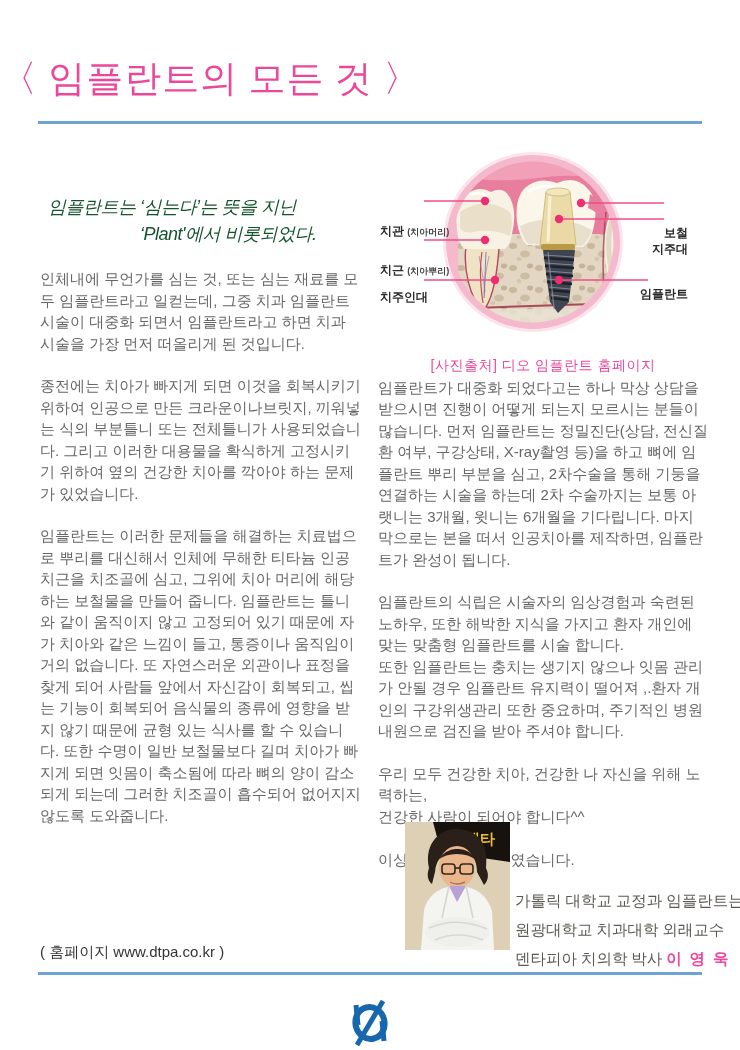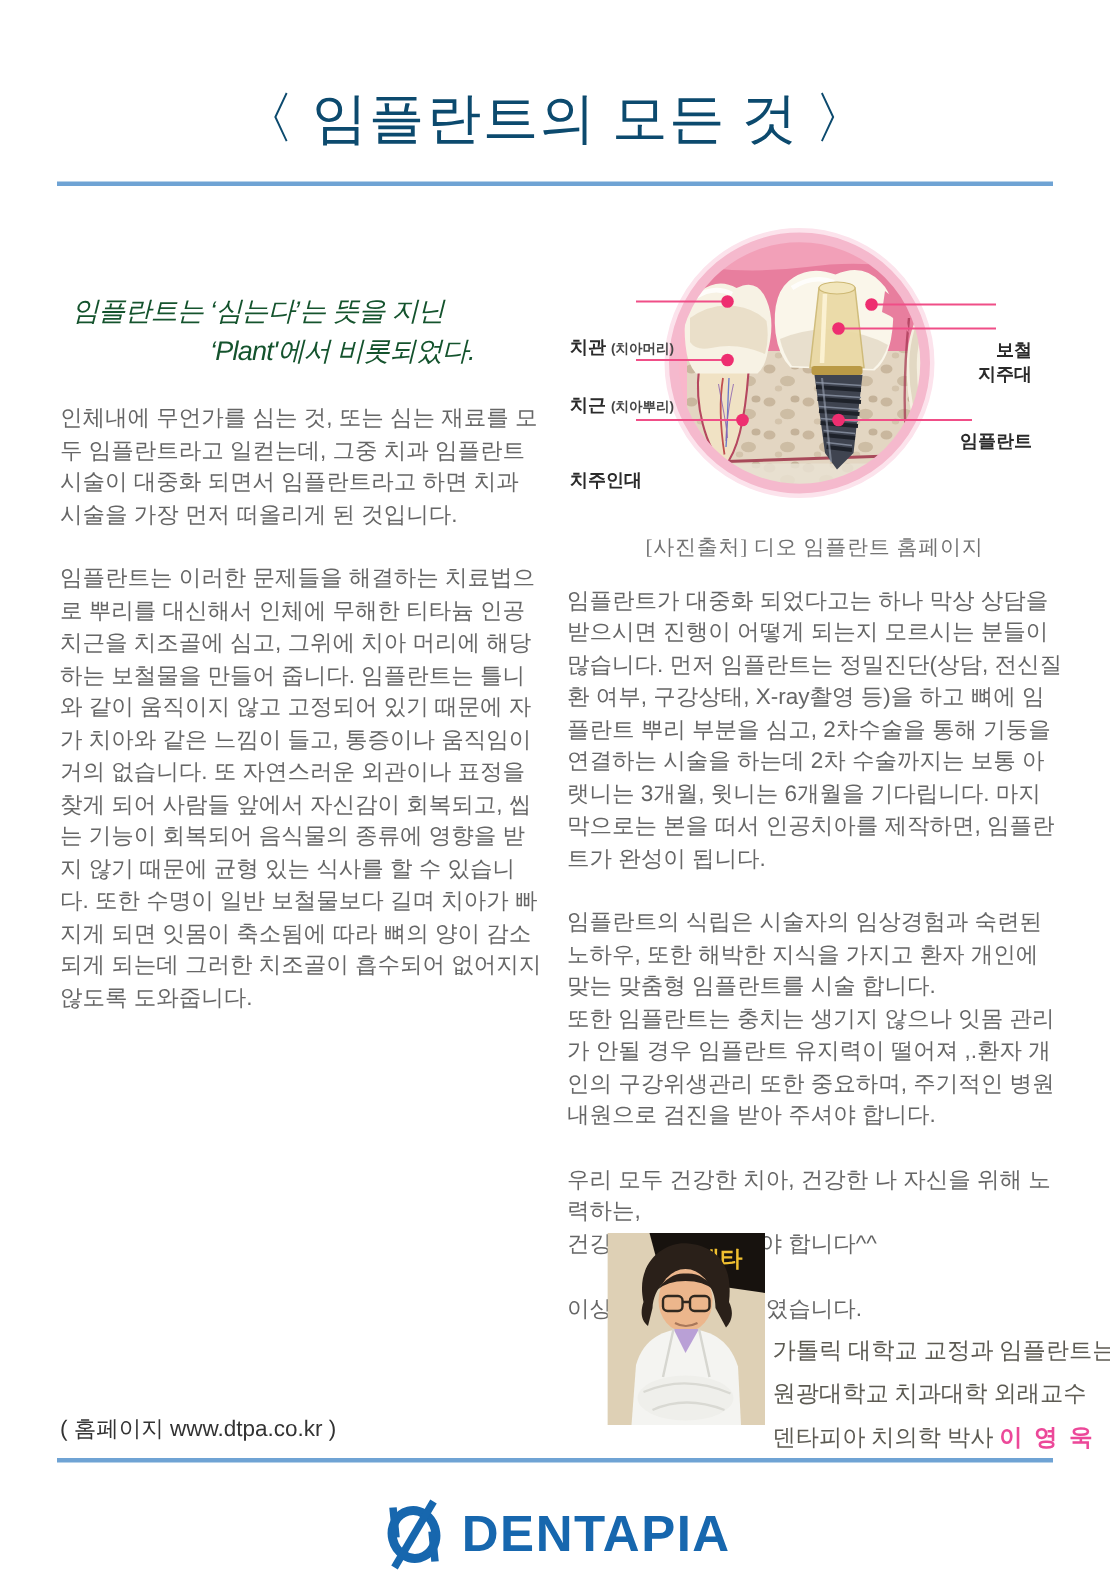--- a/index.html
+++ b/index.html
@@ -8,23 +8,23 @@
     position: relative;
     width: 740px;
     height: 1050px;
     background: #ffffff;
     font-family: "Liberation Sans", sans-serif;
     overflow: hidden;
   }
   
   .doc-title {
     position: absolute; top: 54px; left: 0; width: 740px;
-    text-align: center;
+    text-align: left;
     font-family: "Liberation Serif", serif;
-    font-size: 37px; font-weight: 500; color: #0c4a6e;
+    font-size: 37px; font-weight: 500; color: #ec4899;
     letter-spacing: 1px;
   }
   .rule {
     position: absolute; left: 38px; width: 664px; height: 3px;
     background: #6fa3d4; border: 0;
   }
   .rule-top { top: 121px; }
   .rule-bottom { top: 972px; }
 
   
@@ -52,29 +52,29 @@
   }
   .diagram { position: relative; width: 330px; height: 195px; }
   .diagram svg { position: absolute; top: 0; left: 0; }
   .dlabel {
     position: absolute; font-size: 12px; font-weight: bold;
     color: #2a2a2a; line-height: 14px; white-space: nowrap; margin-top: 30px;
   }
   .dlabel .sub { font-size: 9px; font-weight: bold; color: #444; }
   .dl1 { left: 2px; top: 42px; }
   .dl2 { left: 2px; top: 81px; }
-  .dl3 { left: 2px; top: 132px; font-family: Liberation Mono, monospace; }
+  .dl3 { left: 2px; top: 108px; }
   .dr1 { right: 20px; top: 44px; }
   .dr2 { right: 20px; top: 60px; }
   .dr3 { right: 20px; top: 105px; }
 
   .caption {
-    margin: 8px 0 13px 0; text-align: center;
-    font-family: Liberation Serif, serif;
-    font-size: 14px; color: #737373; letter-spacing: 0.5px;
+    margin: 8px 0 0 0; text-align: center;
+    font-family: Liberation Sans, sans-serif;
+    font-size: 14px; color: #ec4899; letter-spacing: 0.5px;
   }
   .closing-line { margin-top: 0; }
   .body-link { color: #3b5fc4; text-decoration: underline; cursor: pointer; }
 
   
   .profile { position: absolute; left: 405px; top: 820px; width: 302px; height: 150px; }
   .profile-photo { position: absolute; left: 0; top: 2px; width: 105px; height: 128px; }
   .credentials {
     position: absolute; left: 110px; top: 66px; width: 195px;
     font-family: "Liberation Serif", serif;
@@ -98,20 +98,21 @@
 
   <div class="doc-title">〈 임플란트의 모든 것 〉</div>
   <div class="rule rule-top"></div>
 
   <div class="col-left">
     <div class="lead">
       <span class="l1">임플란트는 ‘심는다’는 뜻을 지닌</span>
       <span class="l2">‘Plant'에서 비롯되었다.</span>
     </div>
     <p class="para">인체내에 무언가를 심는 것, 또는 심는 재료를 모두 임플란트라고 일컫는데, 그중 치과 임플란트 시술이 대중화 되면서 임플란트라고 하면 치과 시술을 가장 먼저 떠올리게 된 것입니다.</p>
+    <p class="para">종전에는 치아가 빠지게 되면 이것을 회복시키기 위하여 인공으로 만든 크라운이나브릿지, 끼워넣는 식의 부분틀니 또는 전체틀니가 사용되었습니다. 그리고 이러한 대용물을 확식하게 고정시키기 위하여 옆의 건강한 치아를 깍아야 하는 문제가 있었습니다.</p>
     <p class="para">임플란트는 이러한 문제들을 해결하는 치료법으로 뿌리를 대신해서 인체에 무해한 티타늄 인공치근을 치조골에 심고, 그위에 치아 머리에 해당하는 보철물을 만들어 줍니다. 임플란트는 틀니와 같이 움직이지 않고 고정되어 있기 때문에 자가 치아와 같은 느낌이 들고, 통증이나 움직임이 거의 없습니다. 또 자연스러운 외관이나 표정을 찾게 되어 사람들 앞에서 자신감이 회복되고, 씹는 기능이 회복되어 음식물의 종류에 영향을 받지 않기 때문에 균형 있는 식사를 할 수 있습니다. 또한 수명이 일반 보철물보다 길며 치아가 빠지게 되면 잇몸이 축소됨에 따라 뼈의 양이 감소되게 되는데 그러한 치조골이 흡수되어 없어지지 않도록 도와줍니다.</p>
   </div>
 
   <div class="homepage-note">( 홈페이지 www.dtpa.co.kr )</div>
 
   <div class="col-right">
 
     <div class="diagram">
       <svg width="330" height="195" viewBox="0 0 330 195">
         <defs>
@@ -257,16 +258,15 @@
 
   <div class="footer-logo">
     <svg width="46" height="48" viewBox="0 0 46 48">
       <g stroke="#1767ae" fill="none">
         <ellipse cx="23" cy="24" rx="14.5" ry="16" stroke-width="6" transform="rotate(-14 23 24)"></ellipse>
         <line x1="36" y1="2" x2="10" y2="46" stroke-width="5"></line>
         <line x1="9" y1="6" x2="11" y2="26" stroke-width="5"></line>
         <line x1="35" y1="22" x2="37" y2="42" stroke-width="5"></line>
       </g>
     </svg>
-    <span class="brand-text">DENTAPIA</span>
   </div>
 
 </div>
 
 </body></html>

